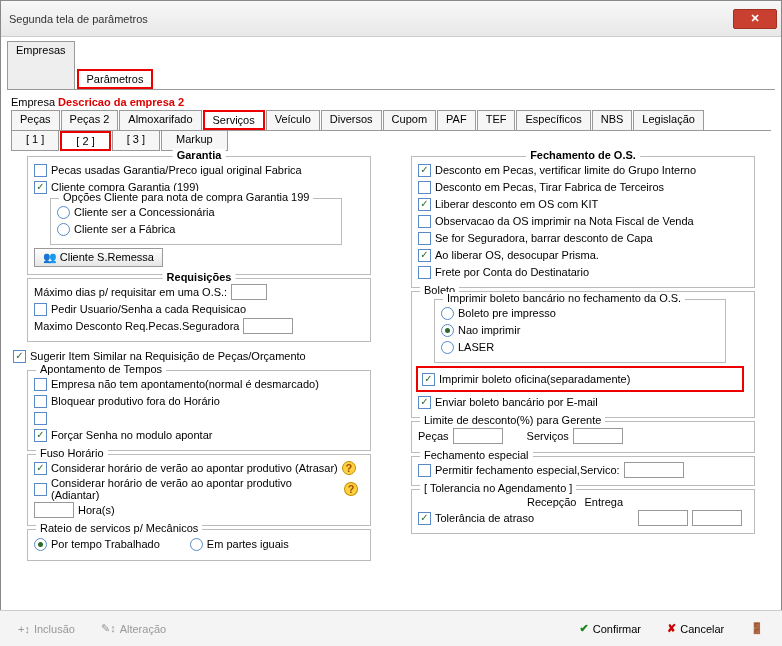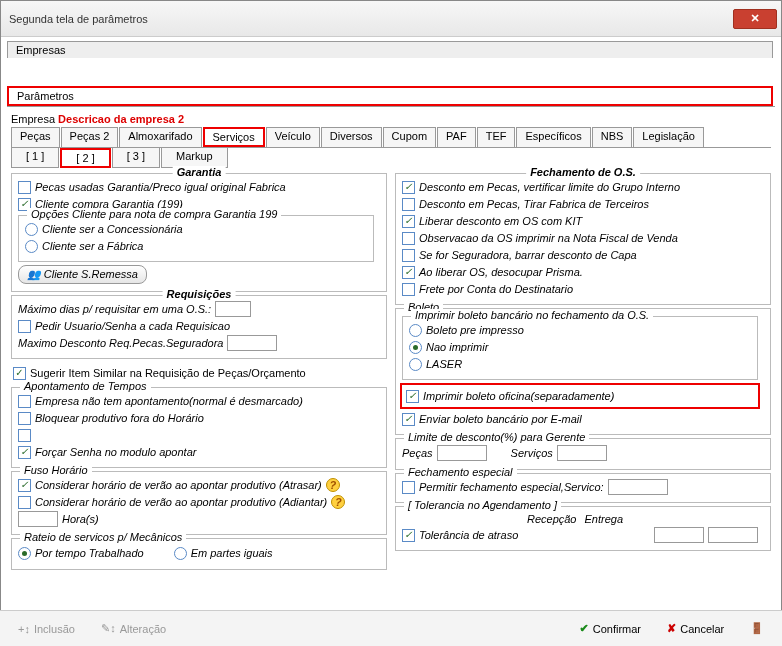--- a/index.html
+++ b/index.html
@@ -2,51 +2,51 @@
 <html><head>
 <meta charset="utf-8">
 <style>
 * { box-sizing: border-box; font-family: Tahoma, Arial, sans-serif; font-size: 11px; }
 body { margin: 0; background: #fff; width: 782px; height: 646px; border: 1px solid #888; overflow: hidden; }
 
 .titlebar { height: 36px; background: linear-gradient(#f7f7f7,#e8e8e8); display:flex; align-items:center; padding:0 4px; border-bottom:1px solid #ccc; }
 .titlebar-text { flex:1; padding-left:4px; color:#333; }
 .close-btn { width:44px; height:20px; background:#c94030; border:1px solid #a03020; border-radius:2px; display:flex; align-items:center; justify-content:center; color:#fff; font-weight:bold; cursor:pointer; }
 
-.tabstrip { display:flex; border-bottom:1px solid #999; margin:4px 6px 0 6px;flex-direction:column; }
+.tabstrip { display:flex; border-bottom:1px solid #999; margin:4px 6px 0 6px; }
 .tab { padding:2px 8px; border:1px solid #999; border-bottom:none; background:#eee; margin-right:2px; cursor:pointer; }
 .tab.active { background:#fff;margin-top:28px; }
 .redbox { border:2px solid #e00 !important; }
 
 .empresa-row { margin:6px 10px 2px 10px; }
 .empresa-row .lbl { color:#000; }
 .empresa-row .val { color:#d00; font-weight:bold; }
 
 .subtabs { display:flex; margin:2px 10px 0 10px; border-bottom:1px solid #999; flex-wrap:wrap; }
 .subtab { padding:2px 8px; border:1px solid #999; border-bottom:none; background:#f6f6f6; margin-right:1px; cursor:pointer; }
 .subtab.active { background:#fff; }
 
 .subsubtabs { display:flex; margin:0 10px; }
 .subsubtab { padding:2px 14px; border:1px solid #999; border-top:none; background:#f6f6f6; margin-right:1px; cursor:pointer; }
 .subsubtab.active { background:#fff; }
 
 .content { display:flex; margin:2px 10px 4px 10px; gap:8px; }
 .col { flex:1; }
 
-.group { border:1px solid #bbb; margin:3px 0; padding:4px 12px 6px 6px; position:relative;font-style:italic; }
+.group { border:1px solid #bbb; margin:3px 16px; padding:4px 12px 6px 6px; position:relative; }
 .group > .legend { position:absolute; top:-8px; left:8px; background:#fff; padding:0 4px; font-weight:normal; }
 .group.center > .legend { left:50%; transform:translateX(-50%); font-weight:bold; }
 
 .row { display:flex; align-items:center; margin:1px 0; gap:4px; min-height:16px; }
 .cb, .rb { width:13px; height:13px; border:1px solid #5a8ac6; background:#fff; display:inline-flex; align-items:center; justify-content:center; cursor:pointer; flex-shrink:0; }
 .cb.checked::after { content:"✓"; color:#2a6b2a; font-size:10px; line-height:1; }
 .rb { border-radius:50%; }
 .rb.checked::after { content:""; width:5px; height:5px; background:#2a6b2a; border-radius:50%; }
 .txt-in { border:1px solid #999; height:16px; background:#fff; }
-.btn { border:1px solid #999; background:linear-gradient(#fff,#e6e6e6); padding:2px 8px; cursor:pointer; border-radius:8px; }
+.btn { border:1px solid #999; background:linear-gradient(#fff,#e6e6e6); padding:2px 8px; cursor:pointer; border-radius:0; }
 
 .help { width:14px; height:14px; border-radius:50%; background:#ffd040; border:1px solid #c09000; color:#a05000; font-weight:bold; display:inline-flex; align-items:center; justify-content:center; cursor:pointer; }
 
 .redframe { border:2px solid #e00; padding:2px 4px; margin:2px -2px; }
 
 .footer { position:absolute; bottom:0; left:0; right:0; height:36px; border-top:1px solid #ccc; background:#f4f4f4; display:flex; align-items:center; padding:0 10px; gap:10px; }
 .footer .spacer { flex:1; }
 .footer .fbtn { display:flex; align-items:center; gap:4px; padding:4px 8px; cursor:pointer; }
 .footer .muted { color:#999; }
 .fld-row { display:flex; align-items:center; gap:4px; margin:2px 0; }

